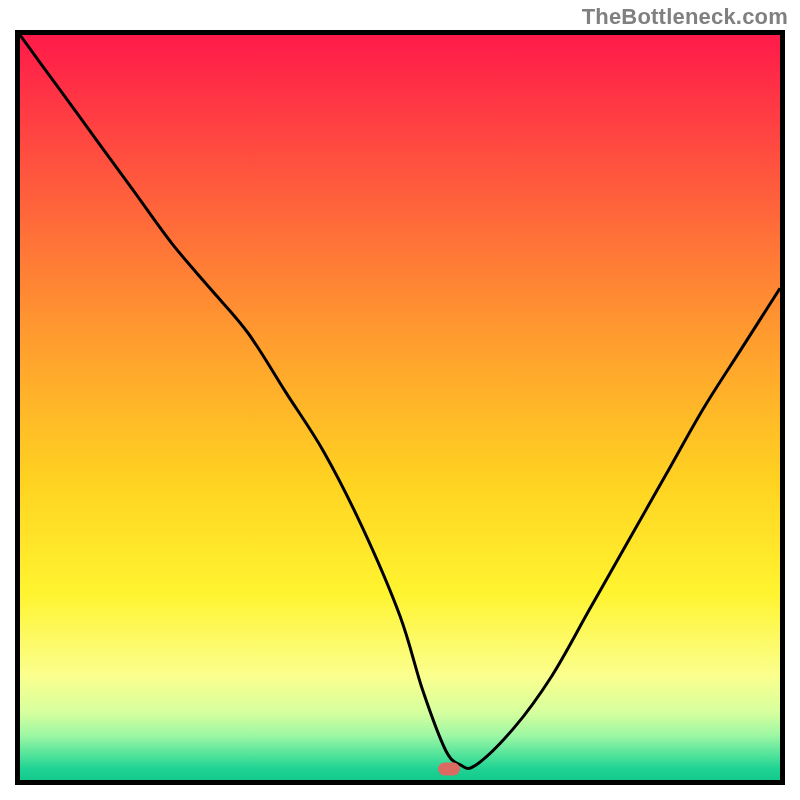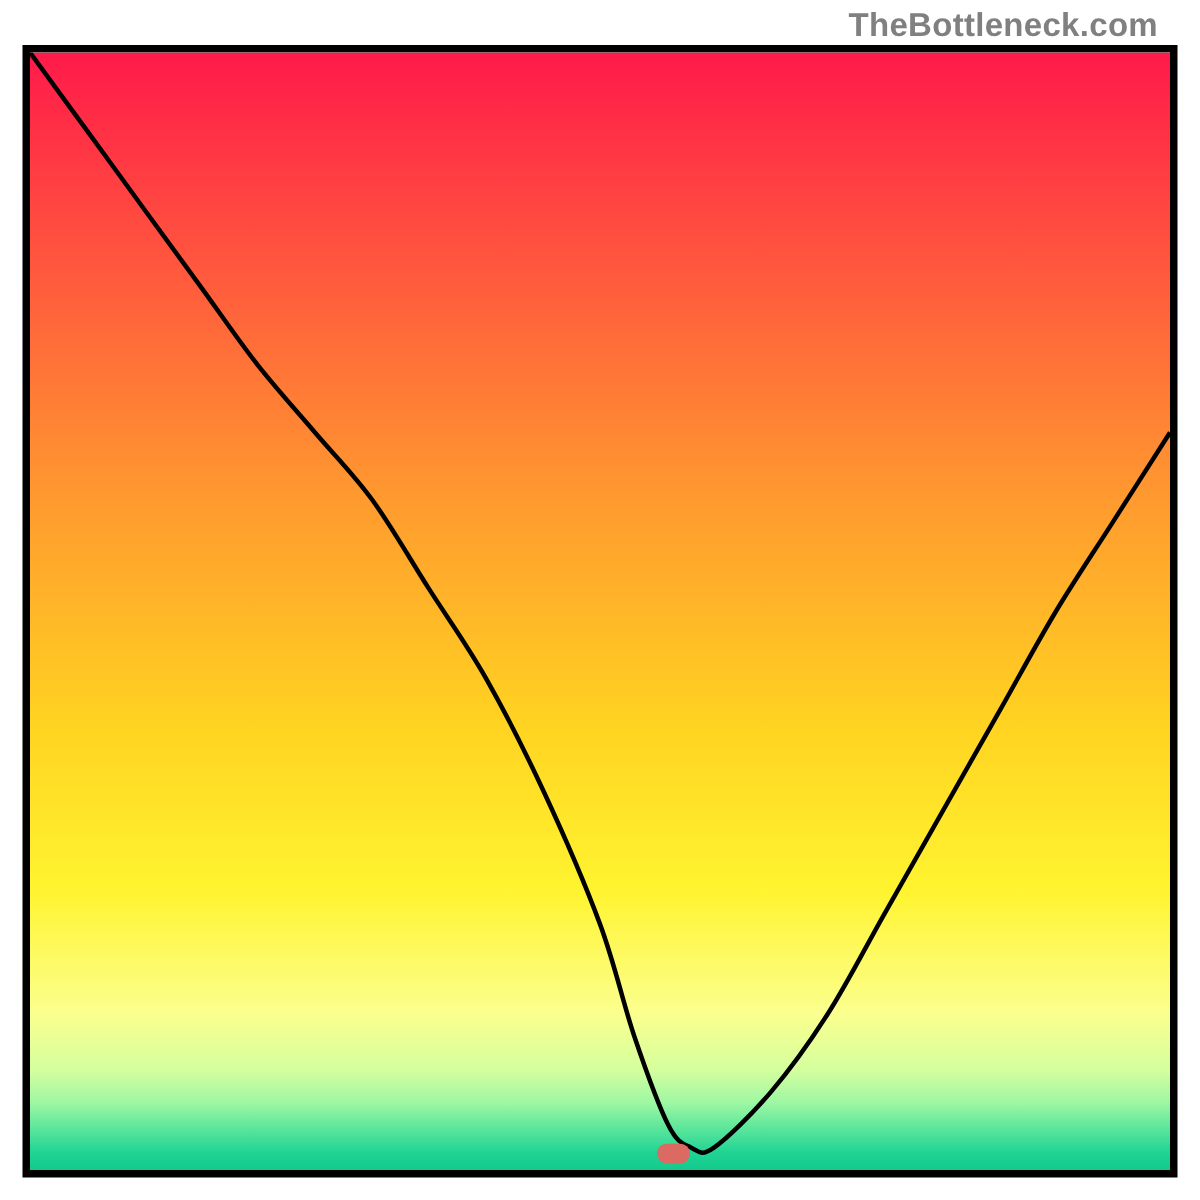--- a/index.html
+++ b/index.html
@@ -11,21 +11,21 @@
     font-family: Arial, Helvetica, sans-serif;
   }
   .chart-wrap {
     position: relative;
     width: 800px;
     height: 800px;
   }
   .watermark {
     position: absolute;
     top: 4px;
-    right: 28px;
+    right: 12px;
     font-size: 22px;
     font-weight: 600;
     color: #808080;
     letter-spacing: 0.2px;
     z-index: 10;
   }
   .plot-frame {
     position: absolute;
     left: 15px;
     top: 30px;

